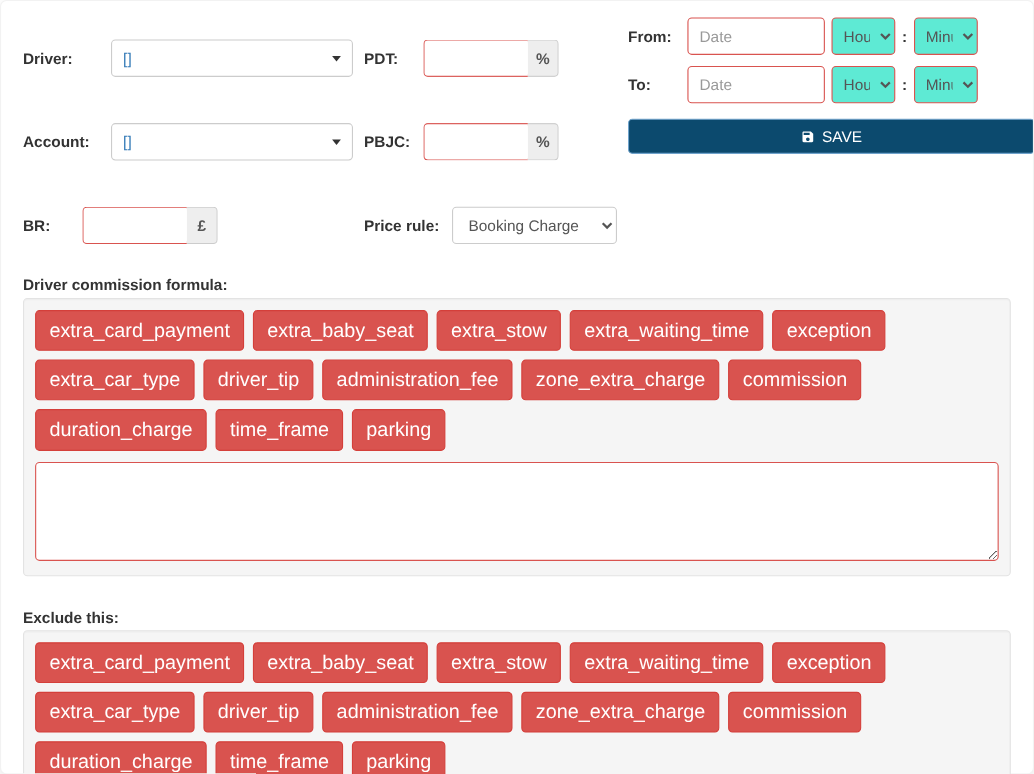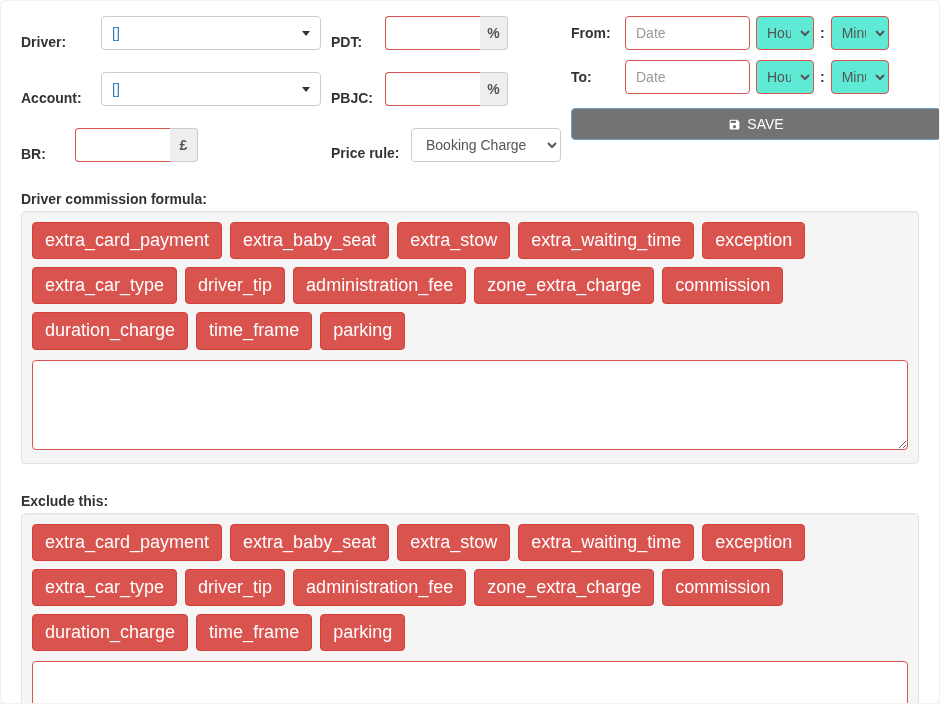--- a/index.html
+++ b/index.html
@@ -51,22 +51,23 @@
     overflow: auto;
   }
   .top-grid {
     display: grid;
     grid-template-columns: 300px 230px 370px;
     column-gap: 10px;
     row-gap: 22px;
   }
   .form-row {
     display: flex;
-    align-items: flex-end;
+    align-items: center;
     gap: 8px;
+    margin-top: 20px;
   }
   .label {
     font-weight: bold;
     width: 65px;
     flex-shrink: 0;
     color: #333;
   }
   .label-wide {
     width: 72px;
   }
@@ -157,21 +158,21 @@
     width: 58px;
     background: #5eead4;
   }
   .save-btn {
     margin-top: 14px;
     width: 100%;
     display: flex;
     align-items: center;
     justify-content: center;
     gap: 6px;
-    background: #737373;
+    background: #0c4a6e;
     color: #fff;
     border: 1px solid #6fa3cc;
     border-radius: 4px;
     padding: 7px 0;
     font-size: 14px;
     font-weight: 500;
     cursor: pointer;
   }
   .third-col { display: flex; flex-direction: column; }
   .adv-row {

